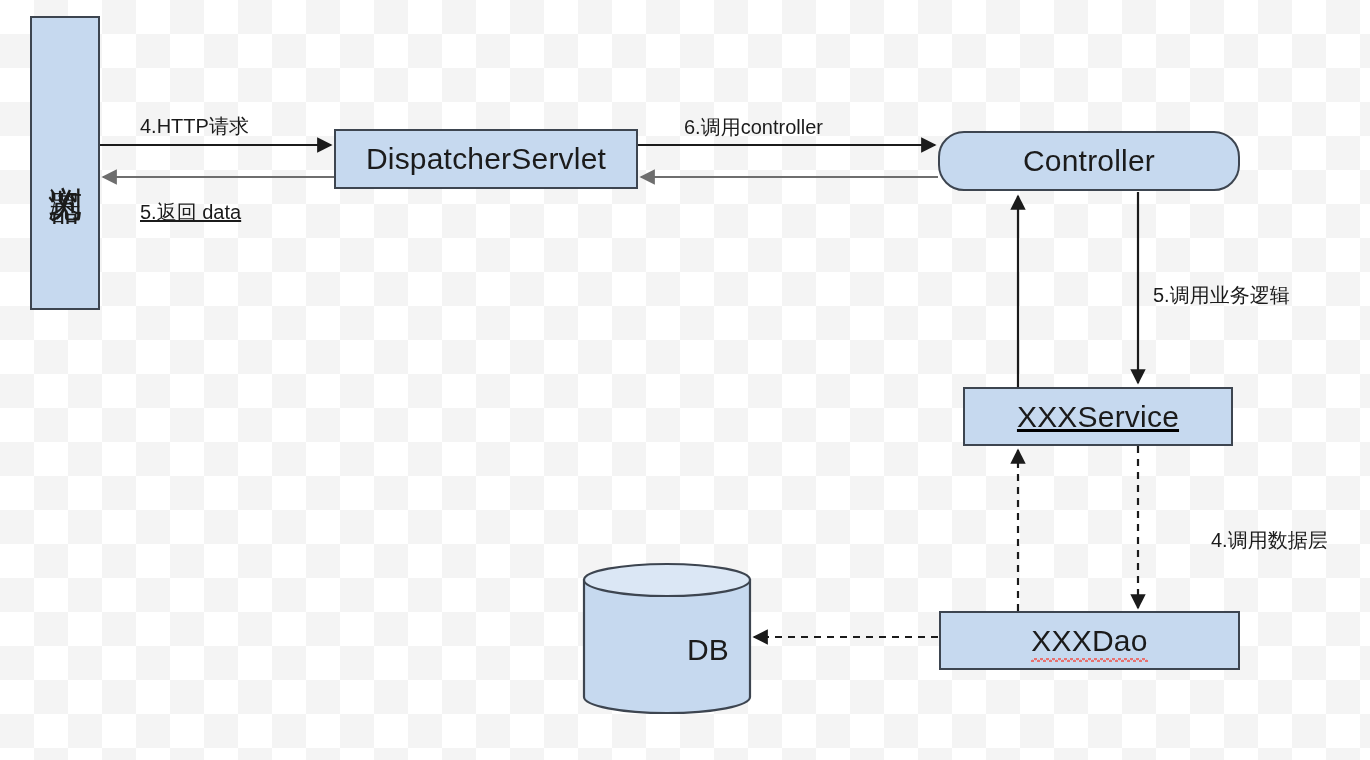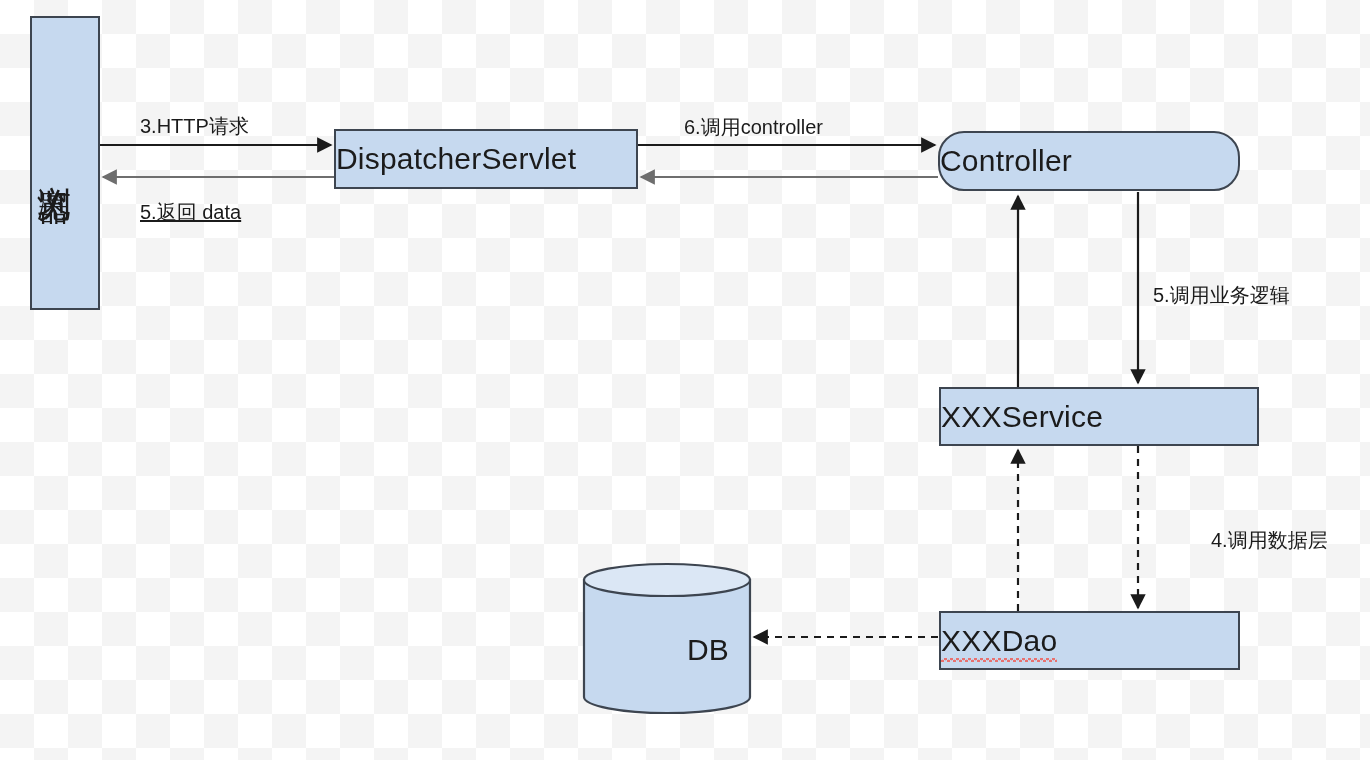--- a/index.html
+++ b/index.html
@@ -32,20 +32,21 @@
     width: 1370px;
     height: 760px;
   }
   .node-box {
     position: absolute;
     box-sizing: border-box;
     background: #c6d9ef;
     border: 2px solid #3d4550;
     display: flex;
     align-items: center;
+    justify-content: center;
   }
   .node-label {
     color: #1b1b1b;
     font-size: 30px;
     font-weight: 400;
     letter-spacing: 0.2px;
     white-space: nowrap;
   }
   .node-label-vertical {
     writing-mode: vertical-rl;
@@ -127,31 +128,31 @@
   </div>
 
   <div class="node-box" style="left:334px; top:129px; width:304px; height:60px;">
     <span class="node-label">DispatcherServlet</span>
   </div>
 
   <div class="node-box" style="left:938px; top:131px; width:302px; height:60px;border-radius:26px;">
     <span class="node-label">Controller</span>
   </div>
 
-  <div class="node-box" style="left:939px; top:387px; width:320px; height:59px;">
+  <div class="node-box" style="left:963px; top:387px; width:270px; height:59px;text-decoration:underline;">
     <span class="node-label">XXXService</span>
   </div>
 
   <div class="node-box" style="left:939px; top:611px; width:301px; height:59px;">
     <span class="node-label spell-error">XXXDao</span>
   </div>
 
   <div class="db-text" style="left:640px; top:633px;margin-left:47px;">DB</div>
 
-  <div class="edge-label" style="left:140px; top:113px;">3.HTTP请求</div>
+  <div class="edge-label" style="left:140px; top:113px;">4.HTTP请求</div>
 
   <div class="edge-label" style="left:684px; top:114px;">6.调用controller</div>
 
   <div class="edge-label" style="left:1153px; top:282px;">5.调用业务逻辑</div>
 
   <div class="edge-label" style="left:1211px; top:527px;">4.调用数据层</div>
 
   <div class="edge-label" style="left:140px; top:199px;text-decoration:underline;">5.返回 data</div>
 
 </div>

